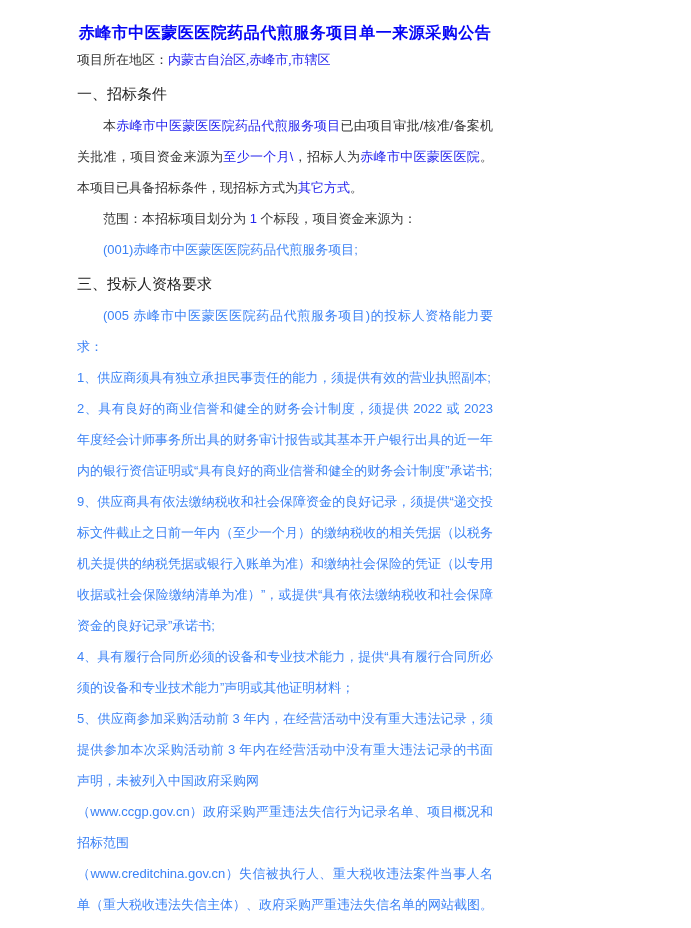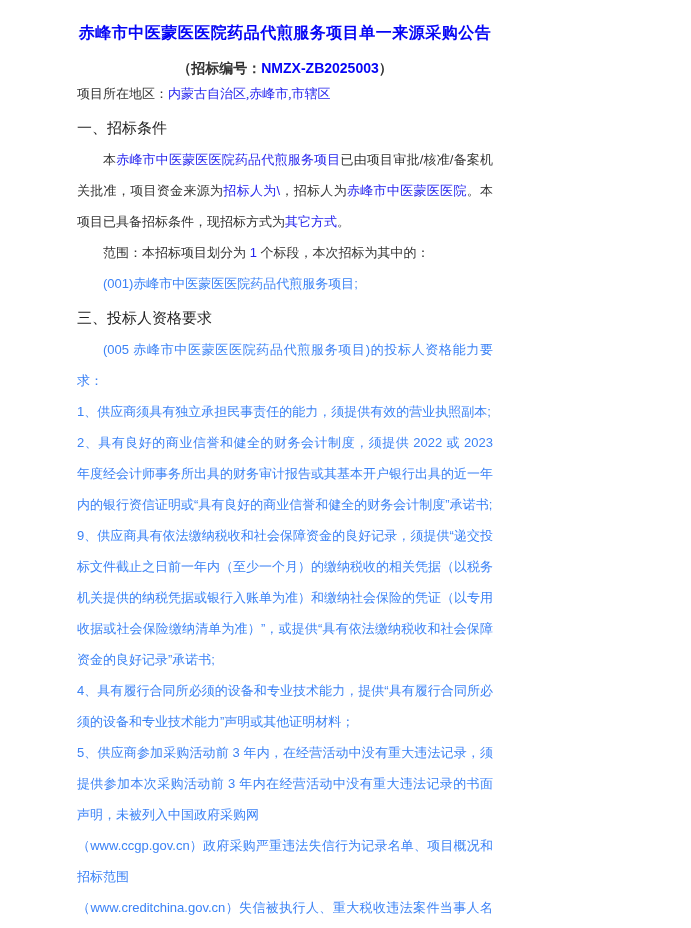--- a/index.html
+++ b/index.html
@@ -58,40 +58,37 @@
   .black { color: #333333; }
   .blue-para { color: #3b82f6; }
 </style>
 </head>
 <body>
 
 <div class="page">
 
   <div class="doc-title">赤峰市中医蒙医医院药品代煎服务项目单一来源采购公告</div>
 
-  <div class="doc-subtitle">
-    <span>（招标编号：</span><span class="num">NMZX-ZB2025003</span><span>）</span>
-  </div>
 
   <div class="body-text">
 
     <p class="flow location-line">
       <span class="black">项目所在地区：</span><span class="blue">内蒙古自治区,赤峰市,市辖区</span>
     </p>
 
     <div class="sec-heading">一、招标条件</div>
 
     <p class="flow indent">
-      <span class="black">本</span><span class="blue">赤峰市中医蒙医医院药品代煎服务项目</span><span class="black">已由项目审批/核准/备案机关批准，项目资金来源为</span><span class="blue">招标人为\</span><span class="black">，招标人为</span><span class="blue">赤峰市中医蒙医医院</span><span class="black">。本项目已具备招标条件，现招标方式为</span><span class="blue">其它方式</span><span class="black">。</span>
+      <span class="black">本</span><span class="blue">赤峰市中医蒙医医院药品代煎服务项目</span><span class="black">已由项目审批/核准/备案机关批准，项目资金来源为</span><span class="blue">至少一个月\</span><span class="black">，招标人为</span><span class="blue">赤峰市中医蒙医医院</span><span class="black">。本项目已具备招标条件，现招标方式为</span><span class="blue">其它方式</span><span class="black">。</span>
     </p>
 
 
 
     <p class="flow indent">
-      <span class="black">范围：本招标项目划分为 </span><span class="blue">1</span><span class="black"> 个标段，本次招标为其中的：</span>
+      <span class="black">范围：本招标项目划分为 </span><span class="blue">1</span><span class="black"> 个标段，项目资金来源为：</span>
     </p>
 
     <p class="flow indent blue-para">(001)赤峰市中医蒙医医院药品代煎服务项目;</p>
 
     <div class="sec-heading">三、投标人资格要求</div>
 
     <p class="flow indent blue-para">(005 赤峰市中医蒙医医院药品代煎服务项目)的投标人资格能力要求：</p>
 
     <p class="flow blue-para">1、供应商须具有独立承担民事责任的能力，须提供有效的营业执照副本;</p>
 

